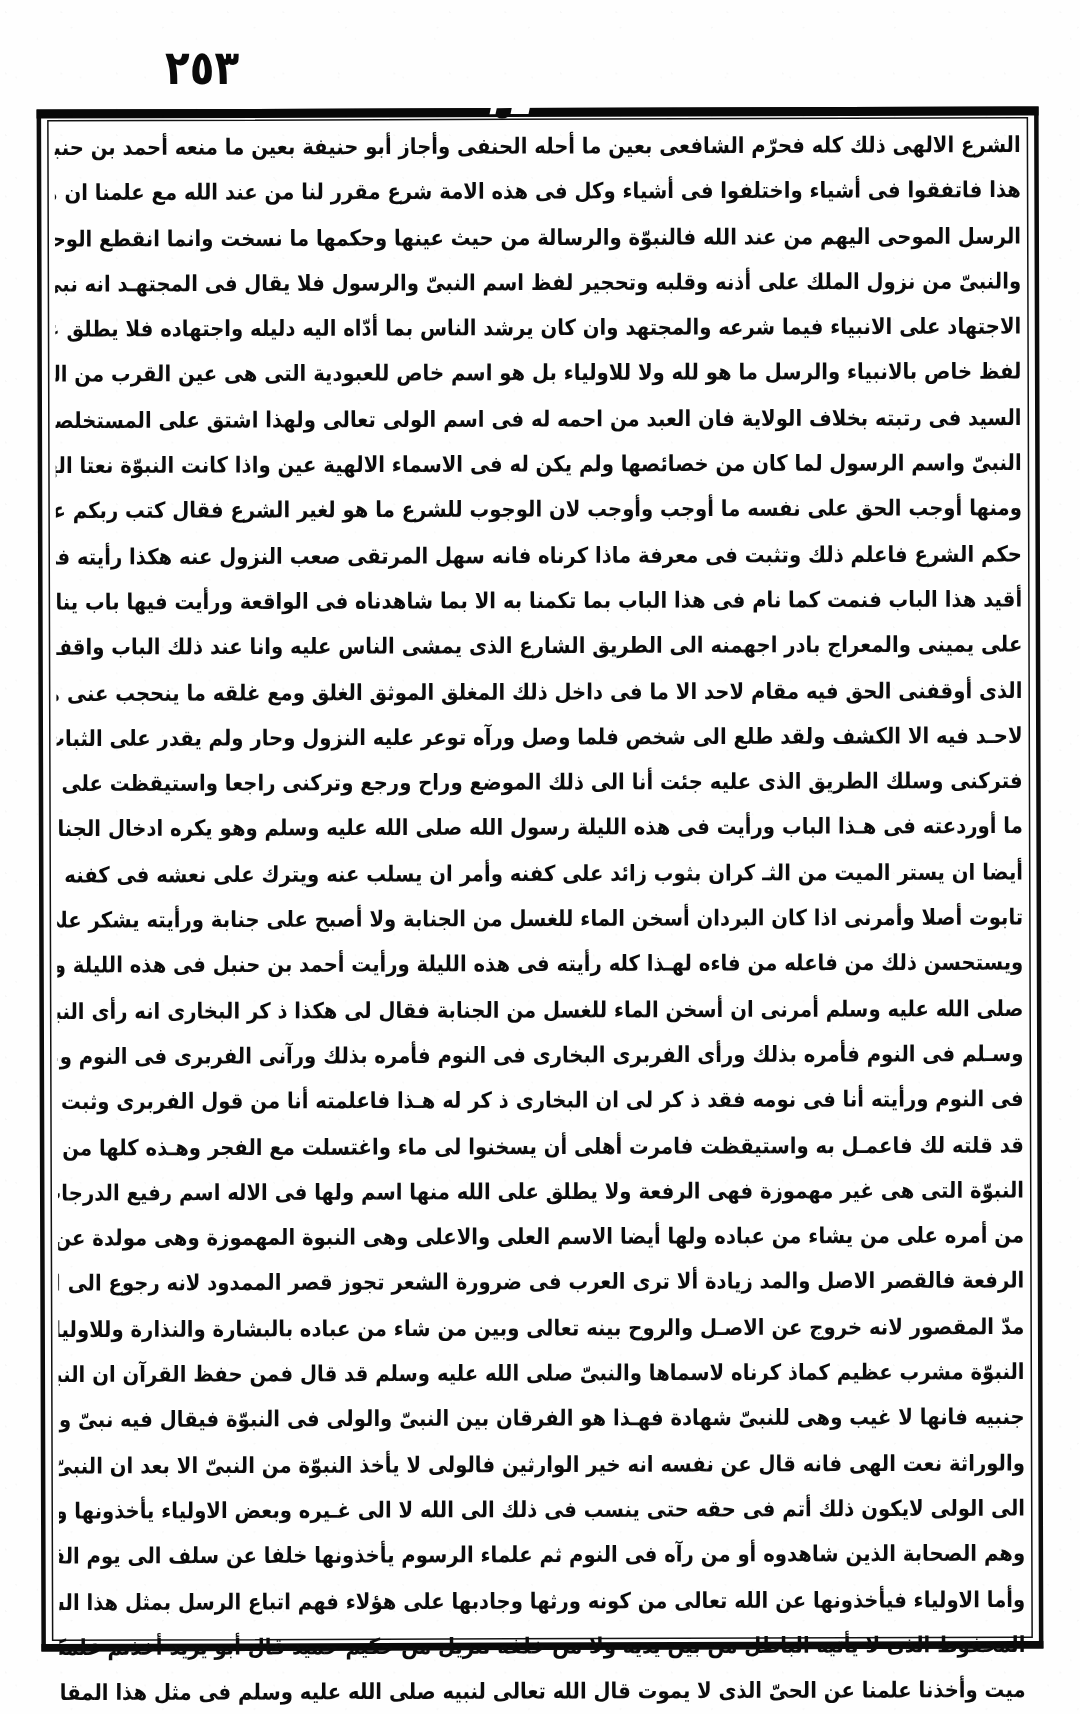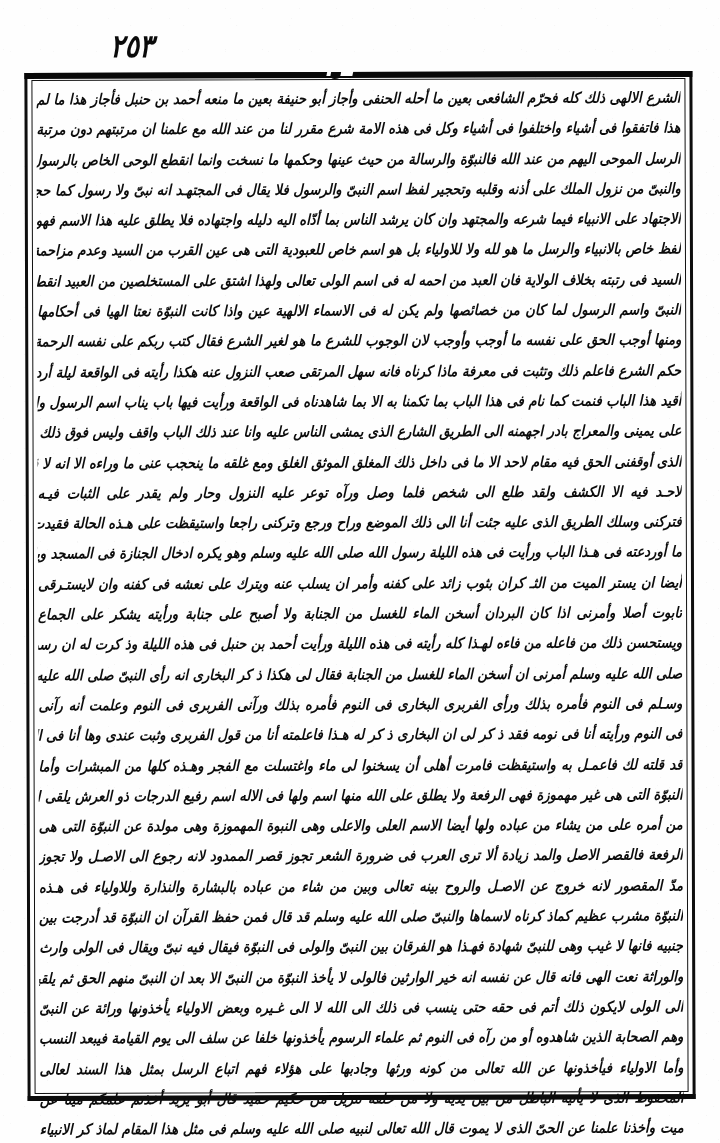--- a/index.html
+++ b/index.html
@@ -19,21 +19,20 @@
   
   .page {
     position: absolute;
     inset: 0;
     background: #fefefe;
     background-image:
       radial-gradient(circle at 18% 12%, rgba(0,0,0,0.022) 0 1px, transparent 1px),
       radial-gradient(circle at 62% 38%, rgba(0,0,0,0.02) 0 1px, transparent 1px),
       radial-gradient(circle at 84% 72%, rgba(0,0,0,0.022) 0 1px, transparent 1px),
       radial-gradient(circle at 35% 88%, rgba(0,0,0,0.018) 0 1px, transparent 1px);
-    font-style: italic;
   }
 
   
   .folio {
     position: absolute;
     top: 30px;
     left: 110px;
     width: 130px;
     text-align: left;
     font-family: "DejaVu Sans", sans-serif;

